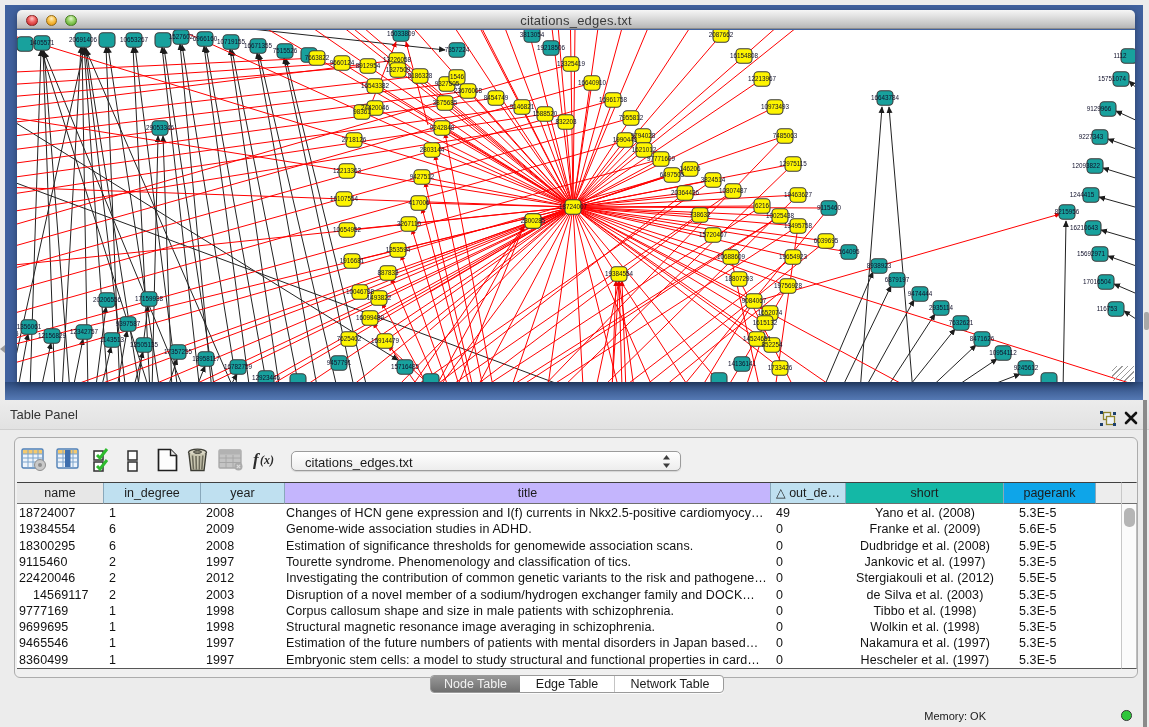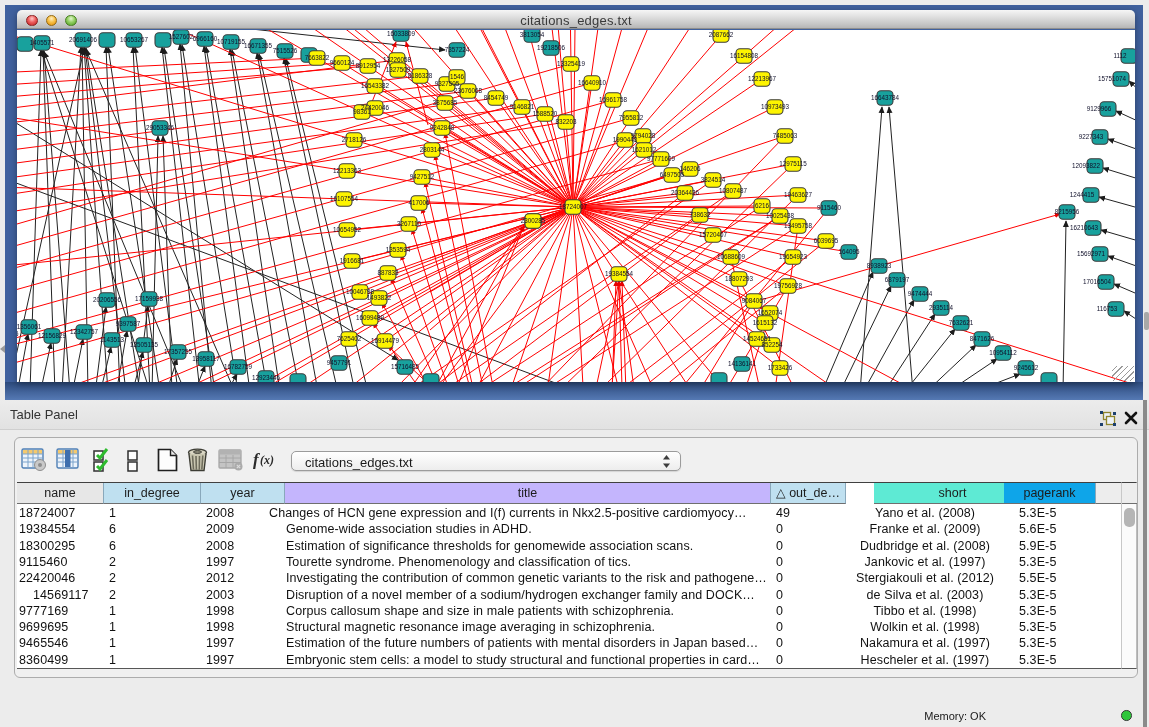--- a/index.html
+++ b/index.html
@@ -668,28 +668,28 @@
 <path d="M4.5 1 L8 5.6 H1 z" fill="#3c3c3c"></path>
           <path d="M4.5 14 L1 9.4 H8 z" fill="#3c3c3c"></path>
         </svg>
       </div>
     <div class="abs" id="tbl">
         <div class="hc" style="left:0px;width:87px;background:#e7e7e7">name</div>
         <div class="hc" style="left:87px;width:97px;background:#bfe0f0">in_degree</div>
         <div class="hc" style="left:184px;width:84px;background:#bfe0f0">year</div>
         <div class="hc" style="left:268px;width:486px;background:#c4b5fd">title</div>
         <div class="hc" style="left:754px;width:75px;background:#bfe0f0">△ out_de…</div>
-        <div class="hc" style="left:857px;width:158px;background:#5eead4">short</div>
+        <div class="hc" style="left:829px;width:158px;background:#14b8a6">short</div>
         <div class="hc" style="left:987px;width:92px;background:#0ea5e9">pagerank</div>
         <div class="hc" style="left:1079px;width:25px;background:#ededed;border-right:none"></div>
         <div class="row" style="top:22.0px">
           <span style="left:2px">18724007</span>
           <span style="left:92px">1</span>
           <span style="left:189px">2008</span>
-          <span style="left:252px">Changes of HCN gene expression and I(f) currents in Nkx2.5‑positive cardiomyocy…</span>
+          <span style="left:269px">Changes of HCN gene expression and I(f) currents in Nkx2.5‑positive cardiomyocy…</span>
           <span style="left:759px">49</span>
           <span style="left:829px;width:158px;text-align:center">Yano et al. (2008)</span>
           <span style="left:1002px">5.3E‑5</span>
         </div>
         <div class="row" style="top:38.3px">
           <span style="left:2px">19384554</span>
           <span style="left:92px">6</span>
           <span style="left:189px">2009</span>
           <span style="left:269px">Genome‑wide association studies in ADHD.</span>
           <span style="left:759px">0</span>
@@ -766,17 +766,22 @@
           <span style="left:269px">Embryonic stem cells: a model to study structural and functional properties in card…</span>
           <span style="left:759px">0</span>
           <span style="left:829px;width:158px;text-align:center">Hescheler et al. (1997)</span>
           <span style="left:1002px">5.3E‑5</span>
         </div>
       </div>
     <div class="abs" id="vsb">
         <div class="abs" id="vsbcap"></div>
         <div class="abs" id="thumb"></div>
       </div>
+  </div>
+  <div class="abs" id="tabs">
+    <div class="tab" id="tab1">Node Table</div>
+      <div class="tab" id="tab2">Edge Table</div>
+      <div class="tab" id="tab3">Network Table</div>
   </div>
   <div class="abs" id="mem">Memory: OK</div>
     <div class="abs" id="memdot"></div>
   <div class="abs" id="redge"></div>
     <div class="abs" id="rnotch"></div>
 </div>
 </body></html>

